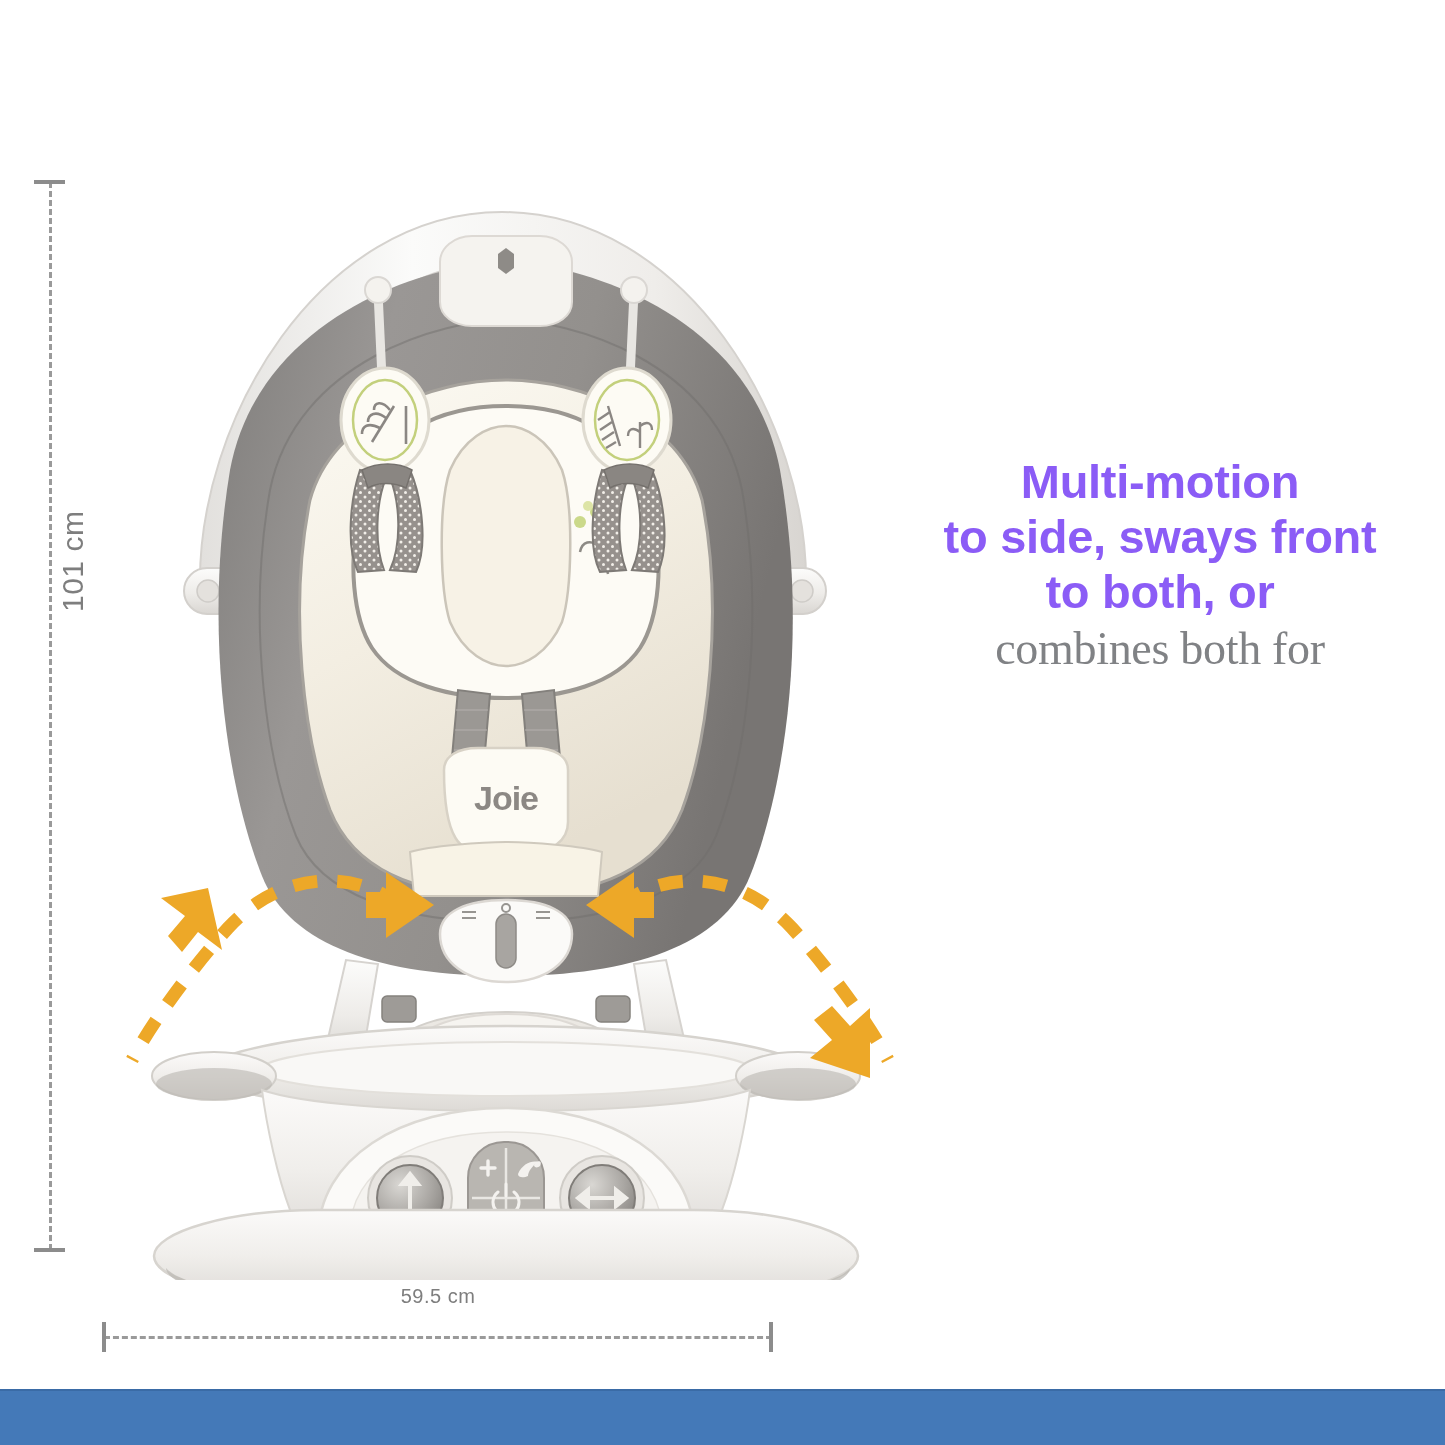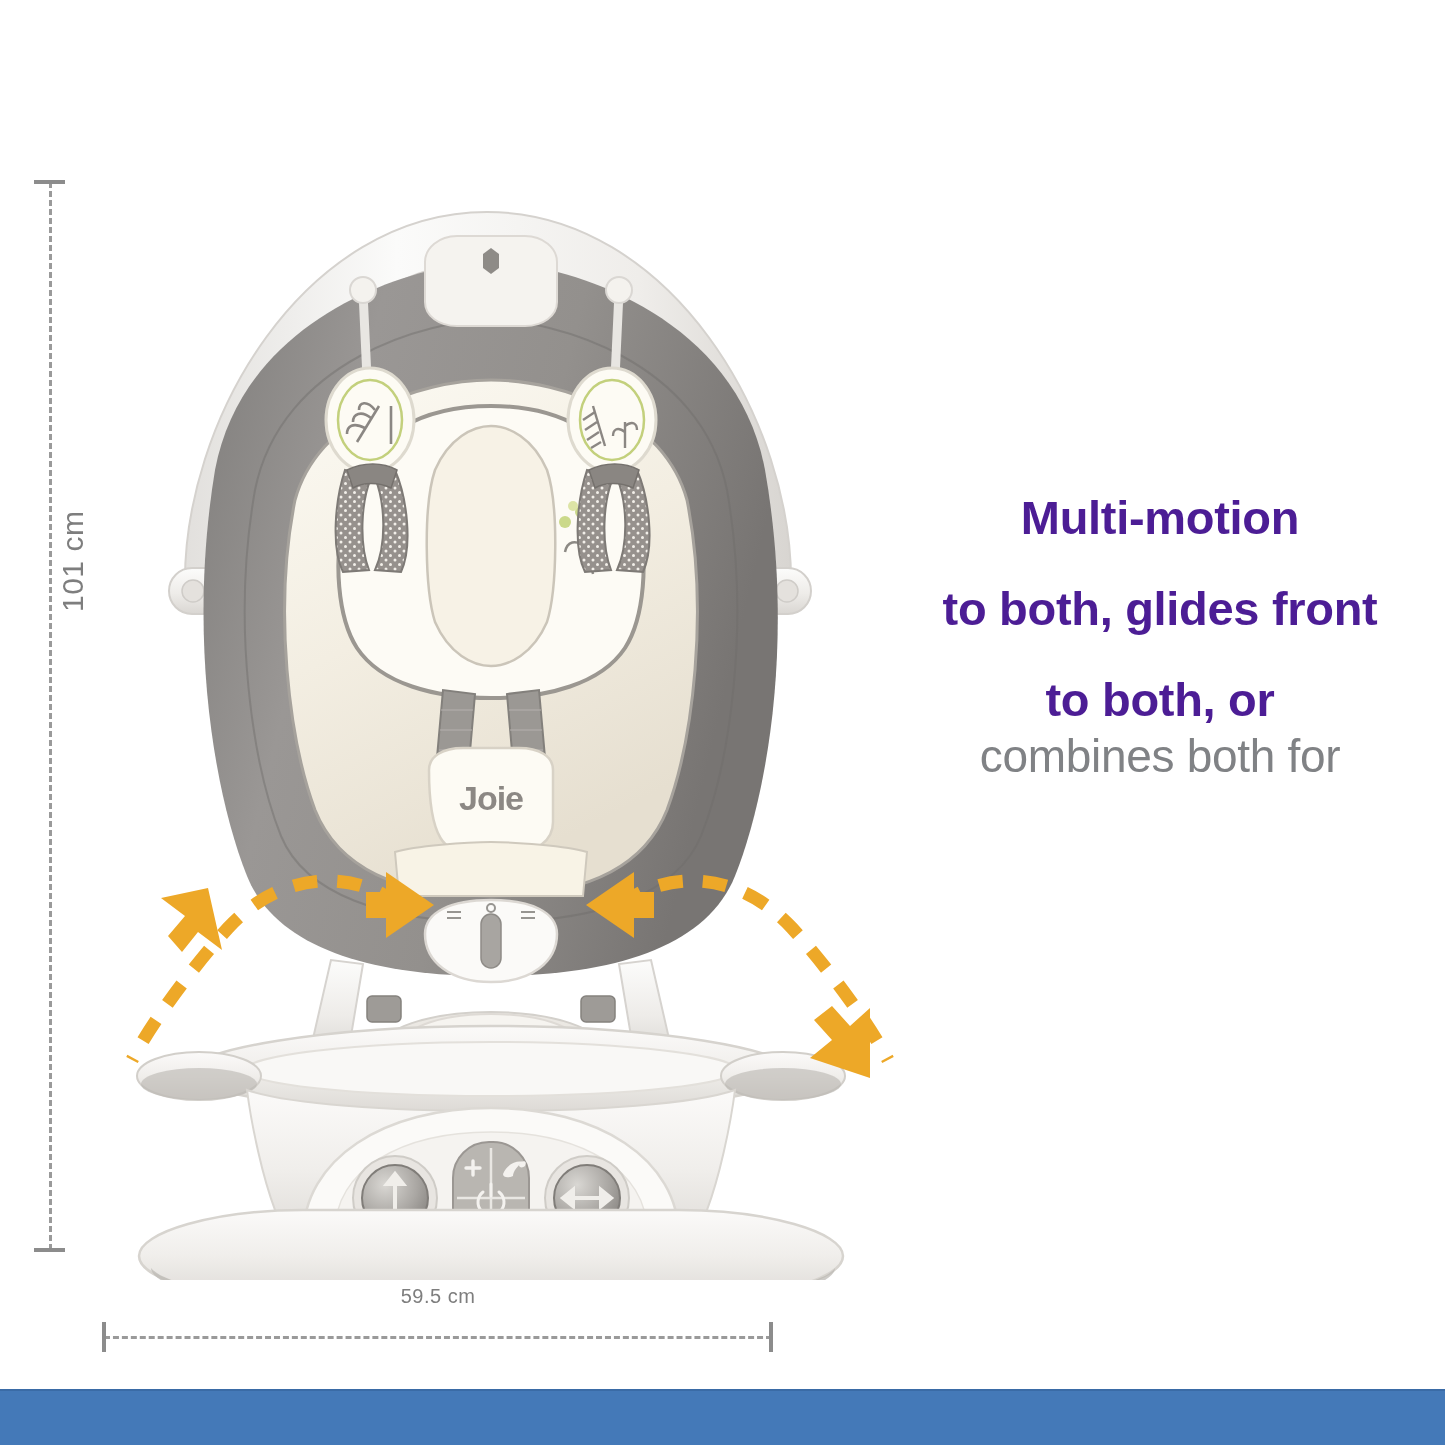--- a/index.html
+++ b/index.html
@@ -34,37 +34,36 @@
     position:absolute;left:0;top:1285px;width:876px;text-align:center;
     color:#7e7e7e;font-size:20px;letter-spacing:.5px;
   }
 
   
   .copy{
     position:absolute;left:886px;top:455px;width:548px;
     text-align:center;line-height:1.17;
   }
   .copy .hi{
-    display:block;color:#4c1d95;font-weight:bold;font-size:47px;
+    display:block;color:#8b5cf6;font-weight:bold;font-size:47px;
     letter-spacing:-.3px;
-    margin-top:36px;
   }
   .copy .lo{
     display:block;color:#808285;font-weight:normal;font-size:46px;
-    letter-spacing:-.3px;margin-top:2px;
+    letter-spacing:-.3px;margin-top:2px;font-family:Liberation Serif, serif;
   }
 
   
   .blue-band{
     position:absolute;left:0;top:1389px;width:1445px;height:56px;
     background:#4479b8;border-top:2px solid #3a6ba6;
   }
 
   
-  #product{position:absolute;left:95px;top:170px;width:790px;height:1110px;}
+  #product{position:absolute;left:110px;top:170px;width:790px;height:1110px;}
   #product svg{display:block;width:100%;height:100%;}
 
   
   #arrows{position:absolute;left:100px;top:760px;width:820px;height:350px;pointer-events:none;}
   #arrows svg{display:block;width:100%;height:100%;}
 </style>
 </head>
 <body>
 
 <div id="stage">
@@ -374,20 +373,20 @@
       <path d="M108 128 l14 62 l-24 -18 l-16 20 l-14 -16 l17 -20 l-24 -18 Z" fill="#eda828"></path>
 
       <path d="M534 112 l-48 33 l48 33 v-20 h20 v-26 h-20 Z" fill="#eda828"></path>
 
       <path d="M770 318 l-60 -20 l22 -18 l-18 -20 l18 -14 l18 20 l20 -18 Z" fill="#eda828"></path>
     </svg>
   </div>
 
   <div class="copy">
     <span class="hi">Multi-motion</span>
-    <span class="hi">to both, glides front</span>
+    <span class="hi">to side, sways front</span>
     <span class="hi">to both, or</span>
     <span class="lo">combines both for</span>
   </div>
 
   <div class="blue-band"></div>
 
 </div>
 
 </body></html>

